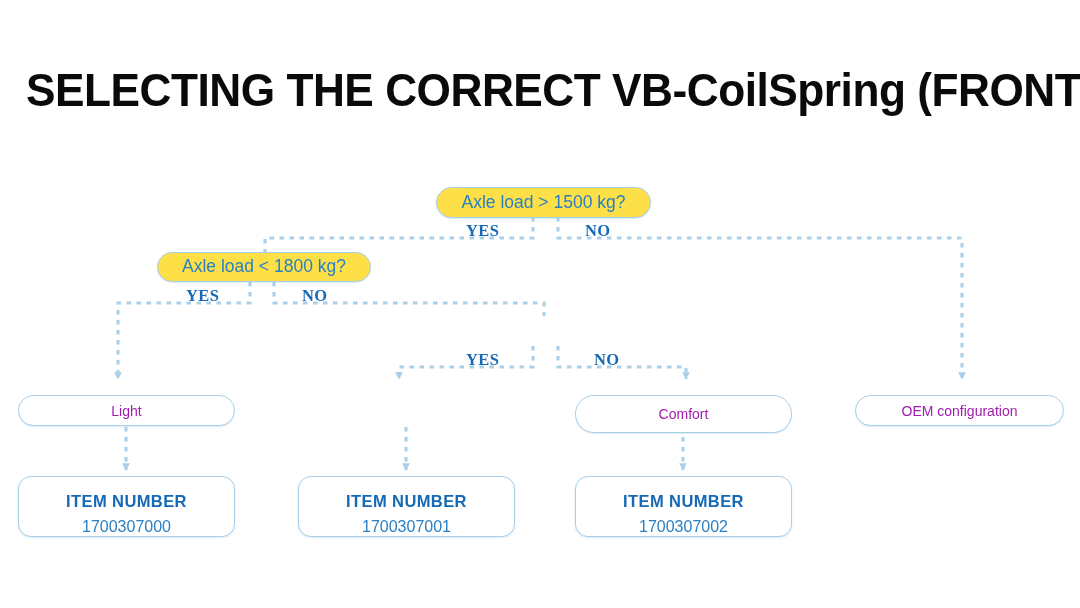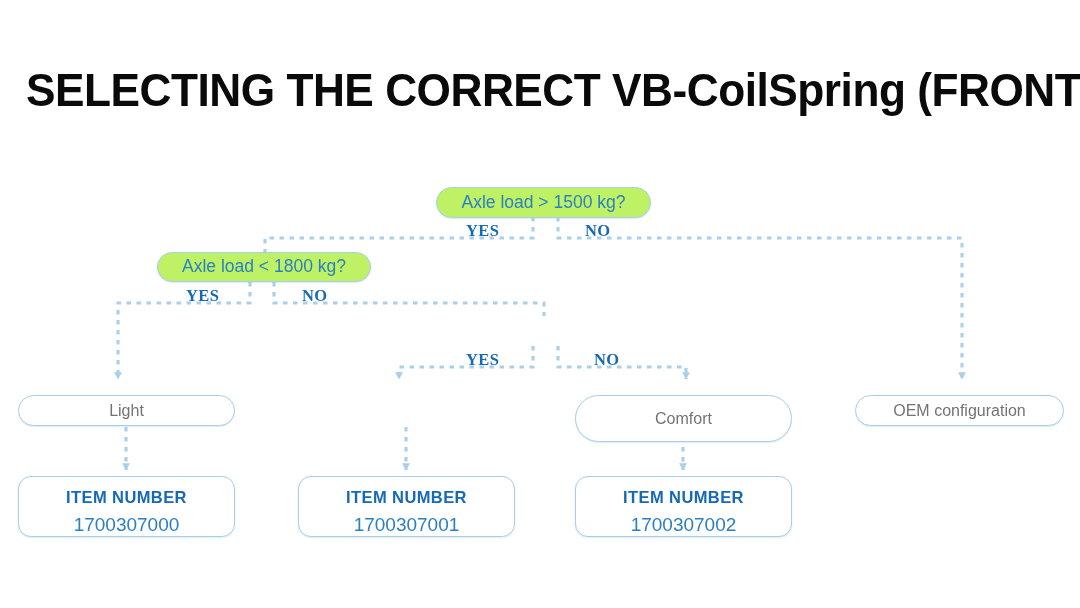--- a/index.html
+++ b/index.html
@@ -31,36 +31,36 @@
 
   
   #wires { position: absolute; left: 0; top: 0; width: 1080px; height: 608px; pointer-events: none; }
 
   
   .node {
     position: absolute;
     display: flex; align-items: center; justify-content: center;
     border: 1.6px solid #a8cfe8;
     border-radius: 999px;
-    background: #bef264;
+    background: #fde047;
     color: #2b80c4;
     font-size: 17.5px;
     line-height: 1;
     white-space: nowrap;
     box-shadow: 0 1px 1px rgba(160,200,228,0.35);
   }
 
   .pill {
     position: absolute;
     display: flex; align-items: center; justify-content: center;
     border: 1.6px solid #a8cfe8;
     border-radius: 999px;
     background: #ffffff;
-    color: #737373;
-    font-size: 16px;
+    color: #a21caf;
+    font-size: 14px;
     line-height: 1;
     white-space: nowrap;
     box-shadow: 0 1px 1px rgba(160,200,228,0.35);
   }
 
   .itembox {
     position: absolute;
     display: flex; flex-direction: column;
     align-items: center; justify-content: flex-end;
     gap: 7px;
@@ -71,21 +71,21 @@
   }
   .itembox .ib-title {
     font-family: "Liberation Sans Narrow", "Liberation Sans", sans-serif;
     font-weight: 700;
     font-size: 16.5px;
     letter-spacing: 0.4px;
     color: #1569b5;
     white-space: nowrap;
   }
   .itembox .ib-number {
-    font-size: 19px;
+    font-size: 16px;
     color: #2b80c4;
     white-space: nowrap;
   }
 
   
   .branch {
     position: absolute;
     font-family: Liberation Serif, serif;
     font-weight: 700;
     font-size: 16.5px;
@@ -140,21 +140,21 @@
   <div class="branch" style="left:302px; top:286px;">NO</div>
 
   <div class="branch" style="left:466px; top:350px;">YES</div>
   <div class="branch" style="left:594px; top:350px;">NO</div>
 
   <div class="pill" style="left:18px; top:395px; width:217px; height:31px;">
     <span>Light</span>
   </div>
 
 
-  <div class="pill" style="left:575px; top:395px; width:217px; height:47px;">
+  <div class="pill" style="left:575px; top:395px; width:217px; height:38px;">
     <span>Comfort</span>
   </div>
 
   <div class="pill" style="left:855px; top:395px; width:209px; height:31px;text-align:center;">
     <span>OEM configuration</span>
   </div>
 
   <div class="itembox" style="left:18px; top:476px; width:217px; height:61px;">
     <span class="ib-title">ITEM NUMBER</span>
     <span class="ib-number">1700307000</span>

